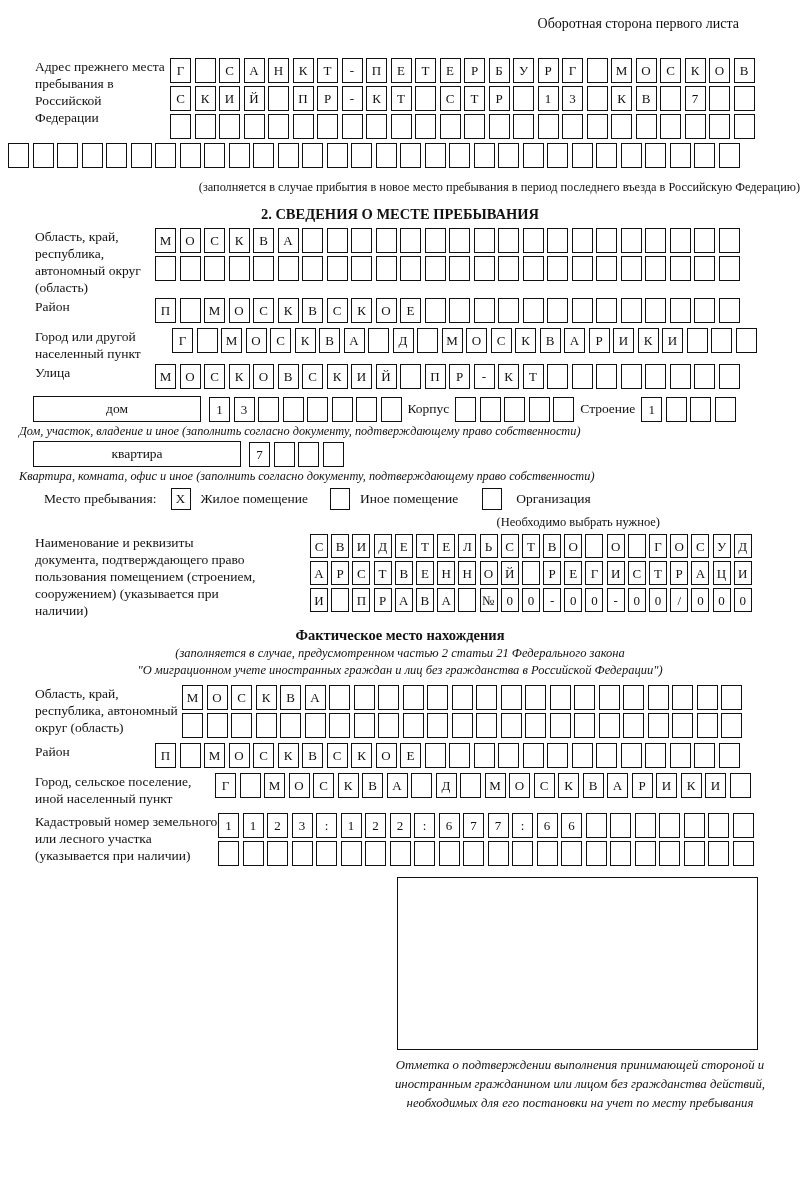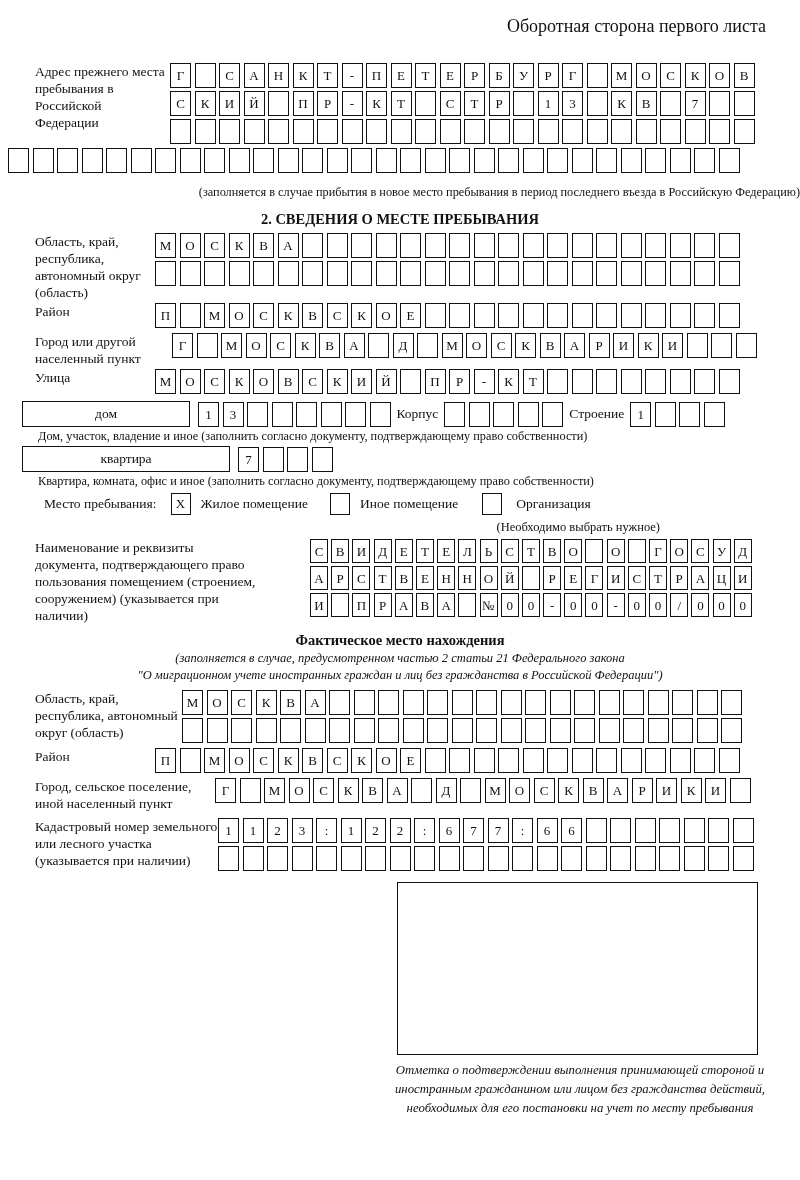--- a/index.html
+++ b/index.html
@@ -5,49 +5,49 @@
   html,body{margin:0;padding:0;background:#fff;}
   .page{
     position:relative;
     width:800px;height:1180px;
     background:#ffffff;color:#111;
     font-family:"Liberation Serif","DejaVu Serif",serif;
     font-size:13.5px;
     overflow:hidden;
   }
   .header-note{
-    padding:16px 34px 0 0;
+    padding:16px 61px 0 0;
     text-align:right;
-    font-size:18px;
+    font-size:14px;
   }
   .lbl{line-height:17px;flex-shrink:0;}
   .grids{display:block;}
   .grid{display:flex;gap:3.5px;margin-bottom:3px;}
   .cell{
     width:21px;height:25px;
     border:1.5px solid #111;
     box-sizing:border-box;
     display:flex;align-items:center;justify-content:center;
     font-size:13px;line-height:1;
     background:#fff;
   }
   .grid.narrow{gap:3.2px;}
   .grid.narrow .cell{width:18px;height:24px;}
   .sectionA{display:flex;margin:26px 0 0 35px;}
   .sectionA .lbl{width:133px;}
   .sectionA .grids{margin-left:2px;}
   .row-full{margin:1px 0 0 8px;}
   .caption-center{text-align:right;font-size:12.3px;margin-top:12px;line-height:15px;}
-  .caption-left{font-size:12.3px;margin:2px 0 2px 38px;line-height:15px;}
+  .caption-left{font-size:12.3px;margin:2px 0 2px 19px;line-height:15px;font-style:italic;}
   .title-bold{text-align:center;font-weight:bold;font-size:14.5px;margin-top:9px;line-height:20px;}
   .fields{margin-left:35px;}
   .field{display:flex;margin-top:2px;}
   .w120{width:120px;} .w137{width:137px;} .w147{width:147px;} .w180{width:180px;} .w183{width:183px;} .w225{width:225px;}
   .doc-grid-wrap{margin-left:50px;}
-  .houserow{display:flex;align-items:center;margin:4px 0 0 22px;}
+  .houserow{display:flex;align-items:center;margin:4px 0 0 33px;}
   .widebox{
     border:1.5px solid #111;height:26px;box-sizing:border-box;
     display:flex;align-items:center;justify-content:center;
     flex-shrink:0;
   }
   .wb168{width:168px;} .wb200{width:208px;}
   .houserow .grid{margin-bottom:0;}
   .inline-lbl{margin:0 6px;white-space:nowrap;}
   .gap8{width:8px;flex-shrink:0;}
   .stayrow{display:flex;align-items:center;margin:4px 0 0 44px;}

